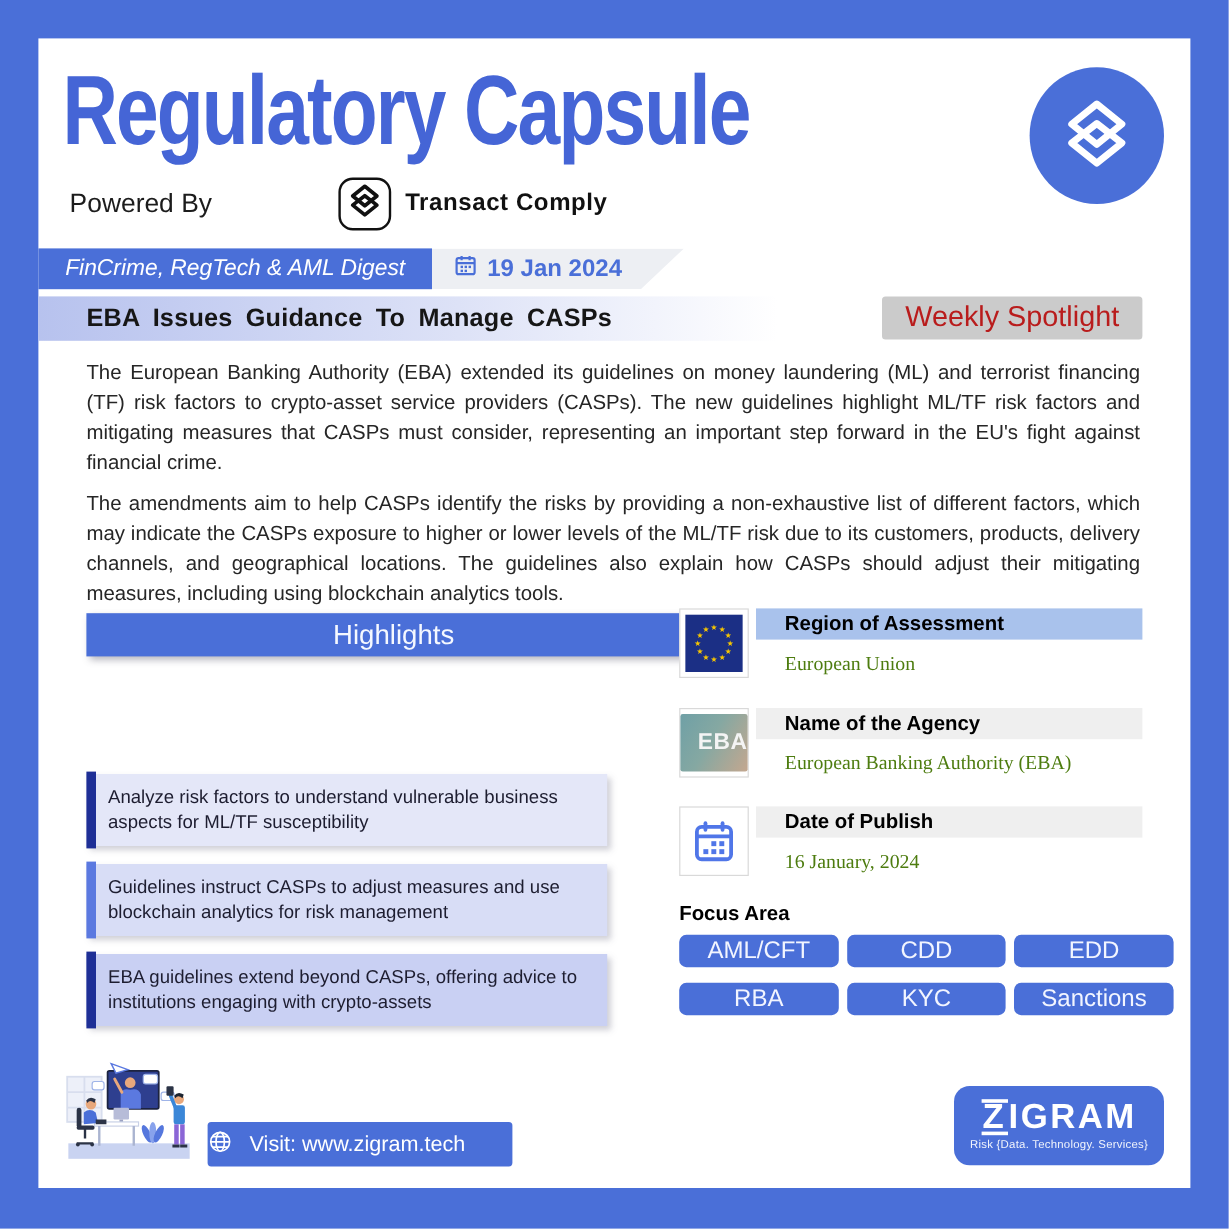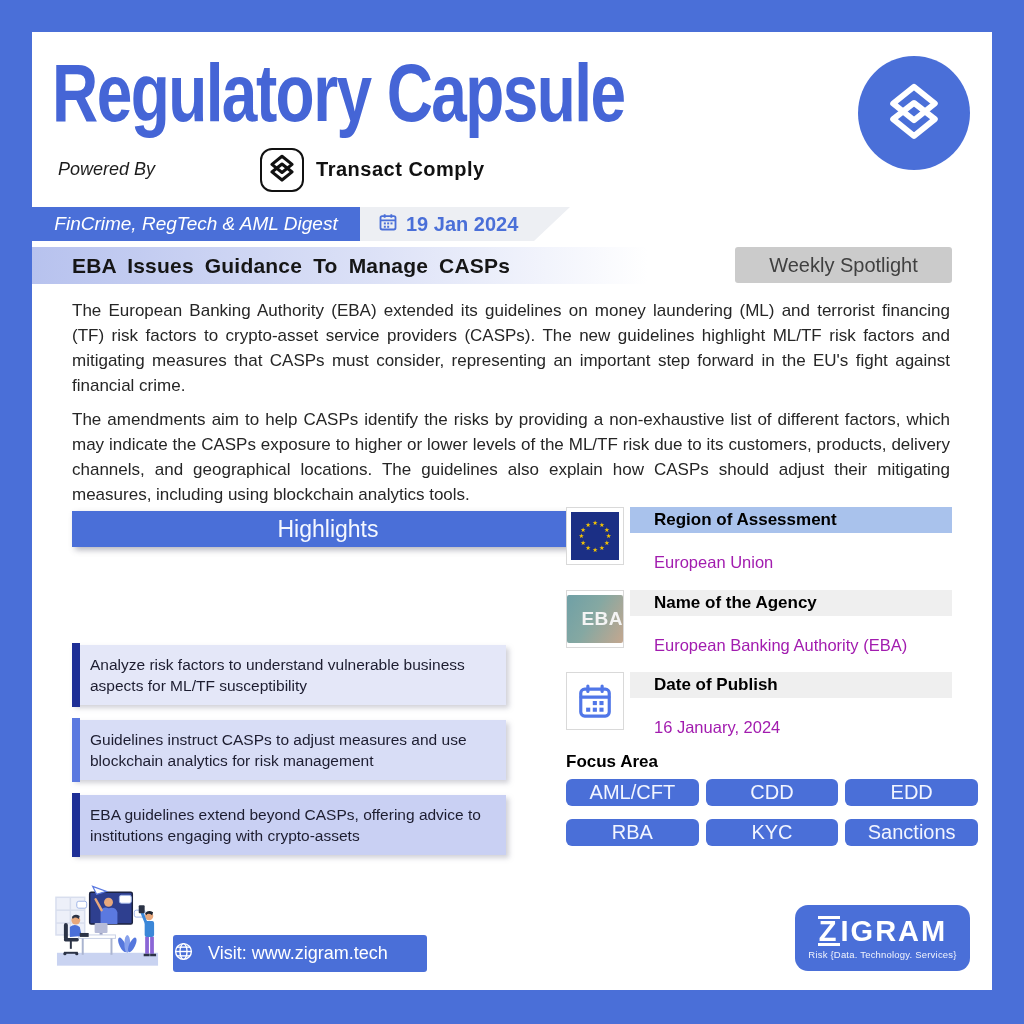--- a/index.html
+++ b/index.html
@@ -28,21 +28,21 @@
   }
   .circle-logo {
     position: absolute; left: 826px; top: 24px;
     width: 112px; height: 114px; border-radius: 50%;
     background: #4a6fd8; display: flex; align-items: center; justify-content: center;
   }
   .powered-row {
     position: absolute; left: 26px; top: 115px; height: 45px;
     display: flex; align-items: center; gap: 12px;
   }
-  .powered-label { font-style: italic; font-size: 18px; color: #1c1c1c; }
+  .powered-label { font-size: 22px; color: #1c1c1c; }
   .tc-logo-box {
     width: 44px; height: 44px; border: 2.5px solid #111; border-radius: 12px;
     display: flex; align-items: center; justify-content: center; margin-left: 93px;
   }
   .tc-brand { font-size: 20px; font-weight: 700; color: #111; letter-spacing: 0.5px; }
 
   
   .banner-row { position: absolute; left: 0; top: 175px; height: 34px; }
   .banner-digest {
     position: absolute; left: 0; top: 0; width: 328px; height: 34px;
@@ -62,21 +62,21 @@
     position: absolute; left: 0; top: 215px; width: 700px; height: 37px;
     background: linear-gradient(90deg, #b7c2ee 0%, #dde2f7 50%, #ffffff 88%);
     display: flex; align-items: center;
   }
   .headline-text {
     padding-left: 40px; font-size: 21px; font-weight: 600; color: #161616;
     word-spacing: 5px; letter-spacing: 0.2px;
   }
   .spotlight-badge {
     position: absolute; left: 703px; top: 215px; width: 217px; height: 36px;
-    background: #cbcbcb; border-radius: 3px; color: #404040; font-size: 20px;
+    background: #cbcbcb; border-radius: 3px; color: #b91c1c; font-size: 24px;
     display: flex; align-items: center; justify-content: center;
   }
 
   
   .body-copy {
     position: absolute; left: 40px; top: 266px; width: 878px;
     font-size: 17px; line-height: 25px; color: #262626; text-align: justify;
   }
   .body-copy p + p { margin-top: 9px; }
 
@@ -113,21 +113,21 @@
     width: 58px; height: 58px; background: #fff; border: 1px solid #d9d9d9;
     display: flex; align-items: center; justify-content: center; flex: none;
   }
   .detail-content { width: 348px; }
   .detail-label {
     height: 26px; display: flex; align-items: center; padding-left: 24px;
     font-size: 17px; font-weight: 700; color: #000; width: 322px;
   }
   .dl-blue { background: #a9c2ec; }
   .dl-gray { background: #efefef; }
-  .detail-value { margin: 20px 0 0 24px; font-size: 16.5px; color: #a21caf; }
+  .detail-value { margin: 10px 0 0 24px; font-size: 16.5px; color: #4d7c0f; font-family: Liberation Serif, serif; }
 
   .eba-logo {
     width: 57px; height: 48px; border-radius: 2px;
     background: linear-gradient(120deg, #6fa0a6 0%, #85a8a2 45%, #c4a78f 100%);
     display: flex; align-items: center; justify-content: flex-end;
     color: #f4f4f4; font-size: 19px; font-weight: 700; letter-spacing: 0.5px;
   }
 
   .focus-label {
     position: absolute; left: 534px; top: 720px;

